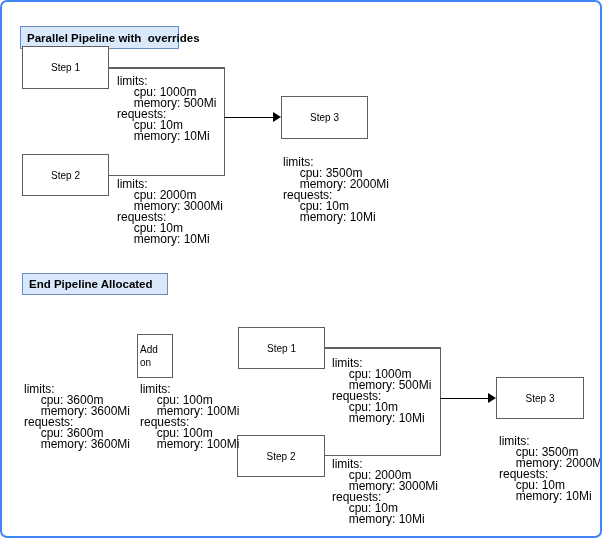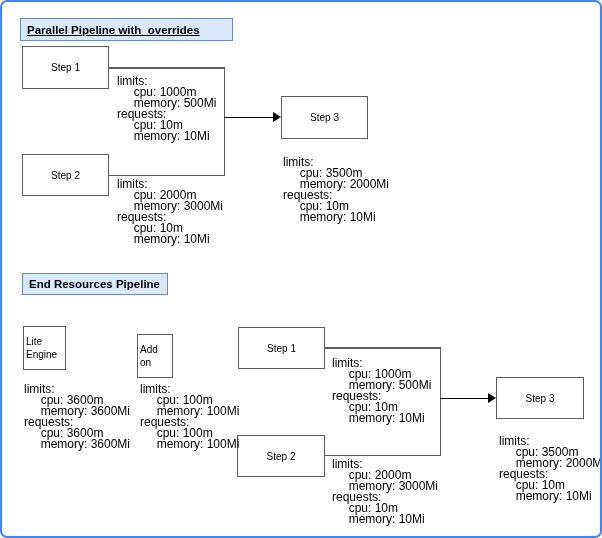--- a/index.html
+++ b/index.html
@@ -59,21 +59,21 @@
     font-size: 12px;
     line-height: 11px;
     white-space: pre;
   }
 </style>
 </head>
 <body>
 
 <div class="canvas">
 
-  <div class="title-box" style="left:18px; top:16px; width:213px; height:23px;text-decoration:underline;">Parallel Pipeline with  overrides</div>
+  <div class="title-box" style="left:18px; top:24px; width:159px; height:23px;">Parallel Pipeline with  overrides</div>
 
   <div class="node" style="left:20px; top:44px; width:87px; height:43px;">
     <span class="label">Step 1</span>
   </div>
 
   <div class="node" style="left:20px; top:152px; width:87px; height:42px;">
     <span class="label">Step 2</span>
   </div>
 
   <div class="node" style="left:279px; top:94px; width:87px; height:43px;">
@@ -83,25 +83,22 @@
   <div class="line" style="left:107px; top:65px; width:116px; height:1.5px;"></div>
   <div class="line" style="left:107px; top:172.5px; width:116px; height:1.5px;"></div>
   <div class="line" style="left:221.5px; top:65px; width:1.5px; height:109px;"></div>
   <div class="arrow-line" style="left:222px; top:114.5px; width:50px; height:1.5px;"></div>
   <div class="arrowhead" style="left:271px; top:110.2px;"></div>
 
   <div class="rblock" style="left:115px; top:74px;"><div>limits:</div><div>     cpu: 1000m</div><div>     memory: 500Mi</div><div>requests:</div><div>     cpu: 10m</div><div>     memory: 10Mi</div></div>
   <div class="rblock" style="left:115px; top:177px;"><div>limits:</div><div>     cpu: 2000m</div><div>     memory: 3000Mi</div><div>requests:</div><div>     cpu: 10m</div><div>     memory: 10Mi</div></div>
   <div class="rblock" style="left:281px; top:155px;"><div>limits:</div><div>     cpu: 3500m</div><div>     memory: 2000Mi</div><div>requests:</div><div>     cpu: 10m</div><div>     memory: 10Mi</div></div>
 
-  <div class="title-box" style="left:20px; top:271px; width:146px; height:22px;">End Resources Pipeline</div>
+  <div class="title-box" style="left:20px; top:271px; width:146px; height:22px;">End Pipeline Allocated</div>
 
-  <div class="node" style="left:21px; top:324px; width:43px; height:44px;">
-    <span class="label">Lite Engine</span>
-  </div>
 
   <div class="node" style="left:135px; top:332px; width:36px; height:44px;">
     <span class="label">Add on</span>
   </div>
 
   <div class="node" style="left:236px; top:325px; width:87px; height:42px;">
     <span class="label">Step 1</span>
   </div>
 
   <div class="node" style="left:235px; top:433px; width:88px; height:42px;">

